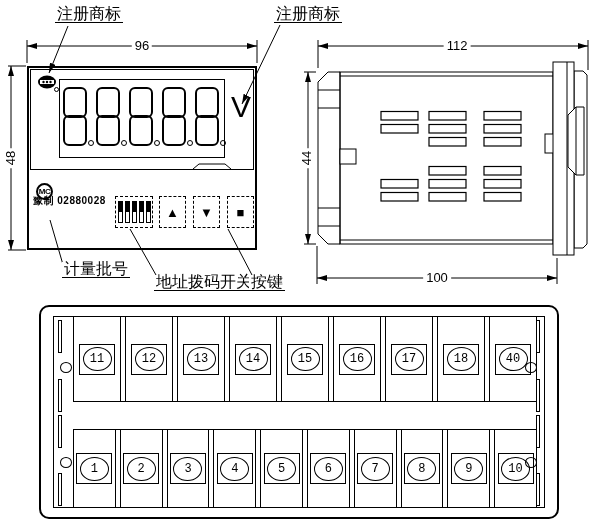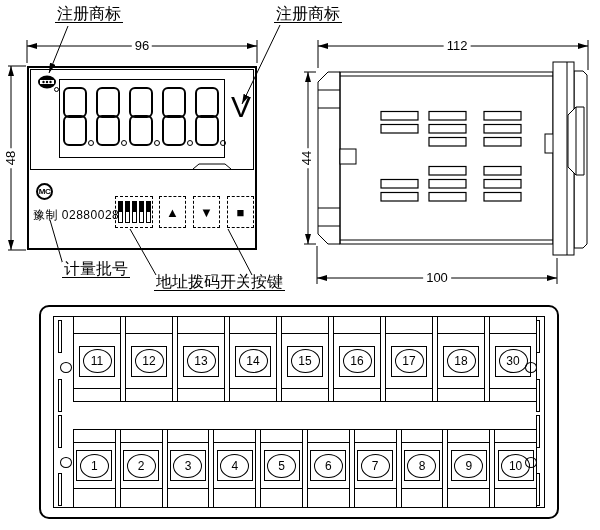--- a/index.html
+++ b/index.html
@@ -22,38 +22,38 @@
   .digit{position:relative;width:24px;height:59px;}
   .digit .loop{position:absolute;left:0;right:0;border:2px solid #000;border-radius:6px;box-sizing:border-box;}
   .digit .top{top:0;height:31px;}
   .digit .bot{top:28px;height:31px;}
   .digit .dp{position:absolute;right:-7px;bottom:0;width:4px;height:4px;border:1px solid #000;border-radius:50%;}
   .unit{position:absolute;left:227px;top:90px;width:28px;text-align:center;font-size:30px;line-height:34px;}
   .tmlogo{position:absolute;left:37px;top:74px;}
   .mcmark{position:absolute;left:36px;top:183px;width:17px;height:17px;border:2px solid #000;border-radius:50%;
           box-sizing:border-box;display:flex;align-items:center;justify-content:center;
           font-size:8px;font-weight:bold;letter-spacing:-.5px;}
-  .batch{position:absolute;left:33px;top:207px;font-size:12px;letter-spacing:.5px;white-space:nowrap;}
+  .batch{position:absolute;left:33px;top:194px;font-size:10px;letter-spacing:.5px;white-space:nowrap;font-weight:bold;}
   .dipbox{position:absolute;left:115px;top:196px;width:38px;height:32px;border:1px dashed #000;box-sizing:border-box;
           display:flex;align-items:center;justify-content:center;gap:2px;}
   .sw{width:5px;height:22px;border:1px solid #000;box-sizing:border-box;background:linear-gradient(#000 0 50%,#fff 50% 100%);}
   .btnrow{position:absolute;left:159px;top:196px;display:flex;gap:7px;}
   .pbtn{width:27px;height:32px;border:1px dashed #000;box-sizing:border-box;display:flex;
         align-items:center;justify-content:center;font-size:13px;}
 
   
   .tblock{position:absolute;left:39px;top:305px;width:520px;height:214px;border:2px solid #000;
           border-radius:10px;box-sizing:border-box;}
   .tinner{position:absolute;left:12px;top:9px;width:492px;height:192px;border:1px solid #000;box-sizing:border-box;}
   .trow{position:absolute;left:19px;width:464px;display:flex;gap:4px;}
   .row-top{top:0;height:84px;}
   .row-bot{top:113px;height:77px;}
   .tmid{position:absolute;left:19px;top:84px;width:464px;height:29px;border-top:1px solid #000;
         border-bottom:1px solid #000;box-sizing:border-box;}
-  .tcell{flex:1;display:flex;flex-direction:column;border-left:1px solid #000;border-right:1px solid #000;box-sizing:border-box;}
+  .tcell{flex:1;display:flex;flex-direction:row;border-left:1px solid #000;border-right:1px solid #000;box-sizing:border-box;font-family:Liberation Mono, monospace;}
   .row-top .sp-a{height:16px;border-bottom:1px solid #000;}
   .row-top .sp-b{height:12px;border-top:1px solid #000;}
   .row-bot .sp-a{height:12px;border-bottom:1px solid #000;}
   .row-bot .sp-b{height:18px;border-top:1px solid #000;}
   .padwrap{flex:1;display:flex;align-items:center;justify-content:center;}
   .pad{width:36px;height:31px;border:1px solid #000;box-sizing:border-box;display:flex;align-items:center;justify-content:center;}
   .ell{width:29px;height:24px;border:1px solid #000;border-radius:50%;box-sizing:border-box;
        display:flex;align-items:center;justify-content:center;font-size:12px;}
   .mslot{position:absolute;width:4px;height:33px;border:1px solid #000;box-sizing:border-box;}
   .mhole{position:absolute;width:12px;height:11px;border:1px solid #000;border-radius:50%;box-sizing:border-box;}
@@ -304,21 +304,21 @@
                 </div>
               </div>
             </div>
             <div class="sp-b"></div>
           </div>
           <div class="tcell">
             <div class="sp-a"></div>
             <div class="padwrap">
               <div class="pad">
                 <div class="ell">
-                  <span>30</span>
+                  <span>40</span>
                 </div>
               </div>
             </div>
             <div class="sp-b"></div>
           </div>
         </div>
       <div class="tmid"></div>
       <div class="trow row-bot">
           <div class="tcell">
             <div class="sp-a"></div>

